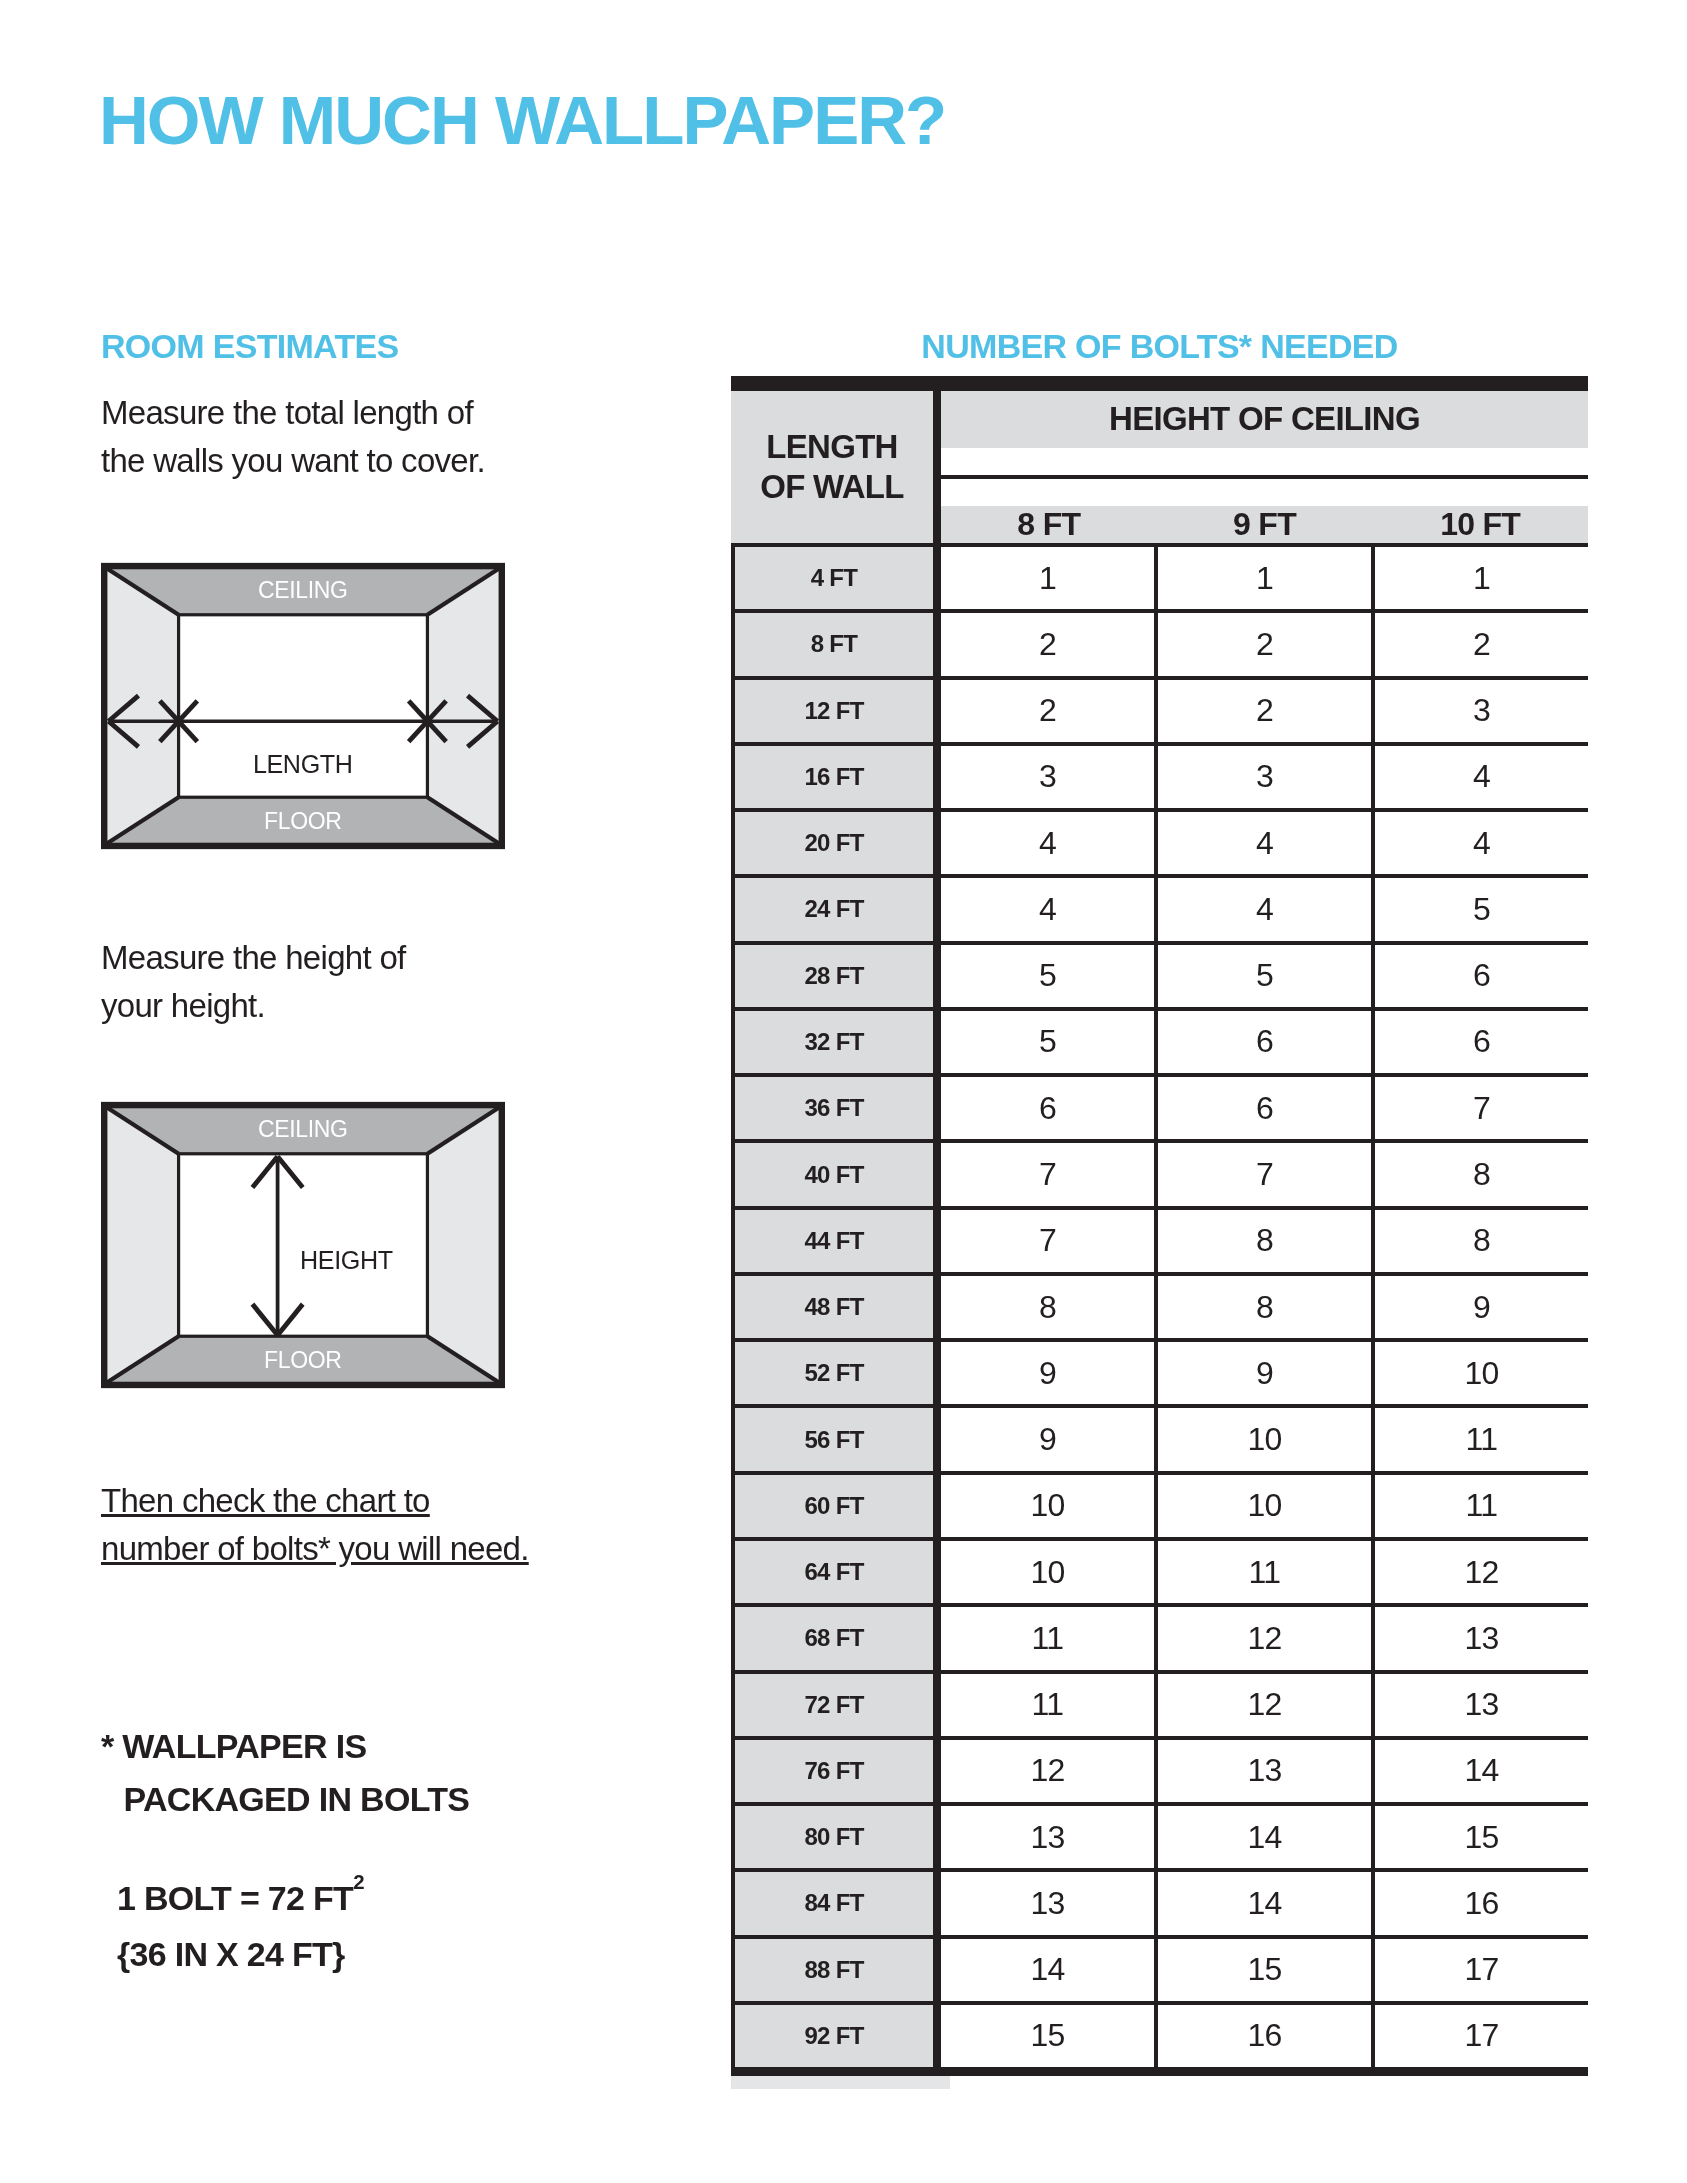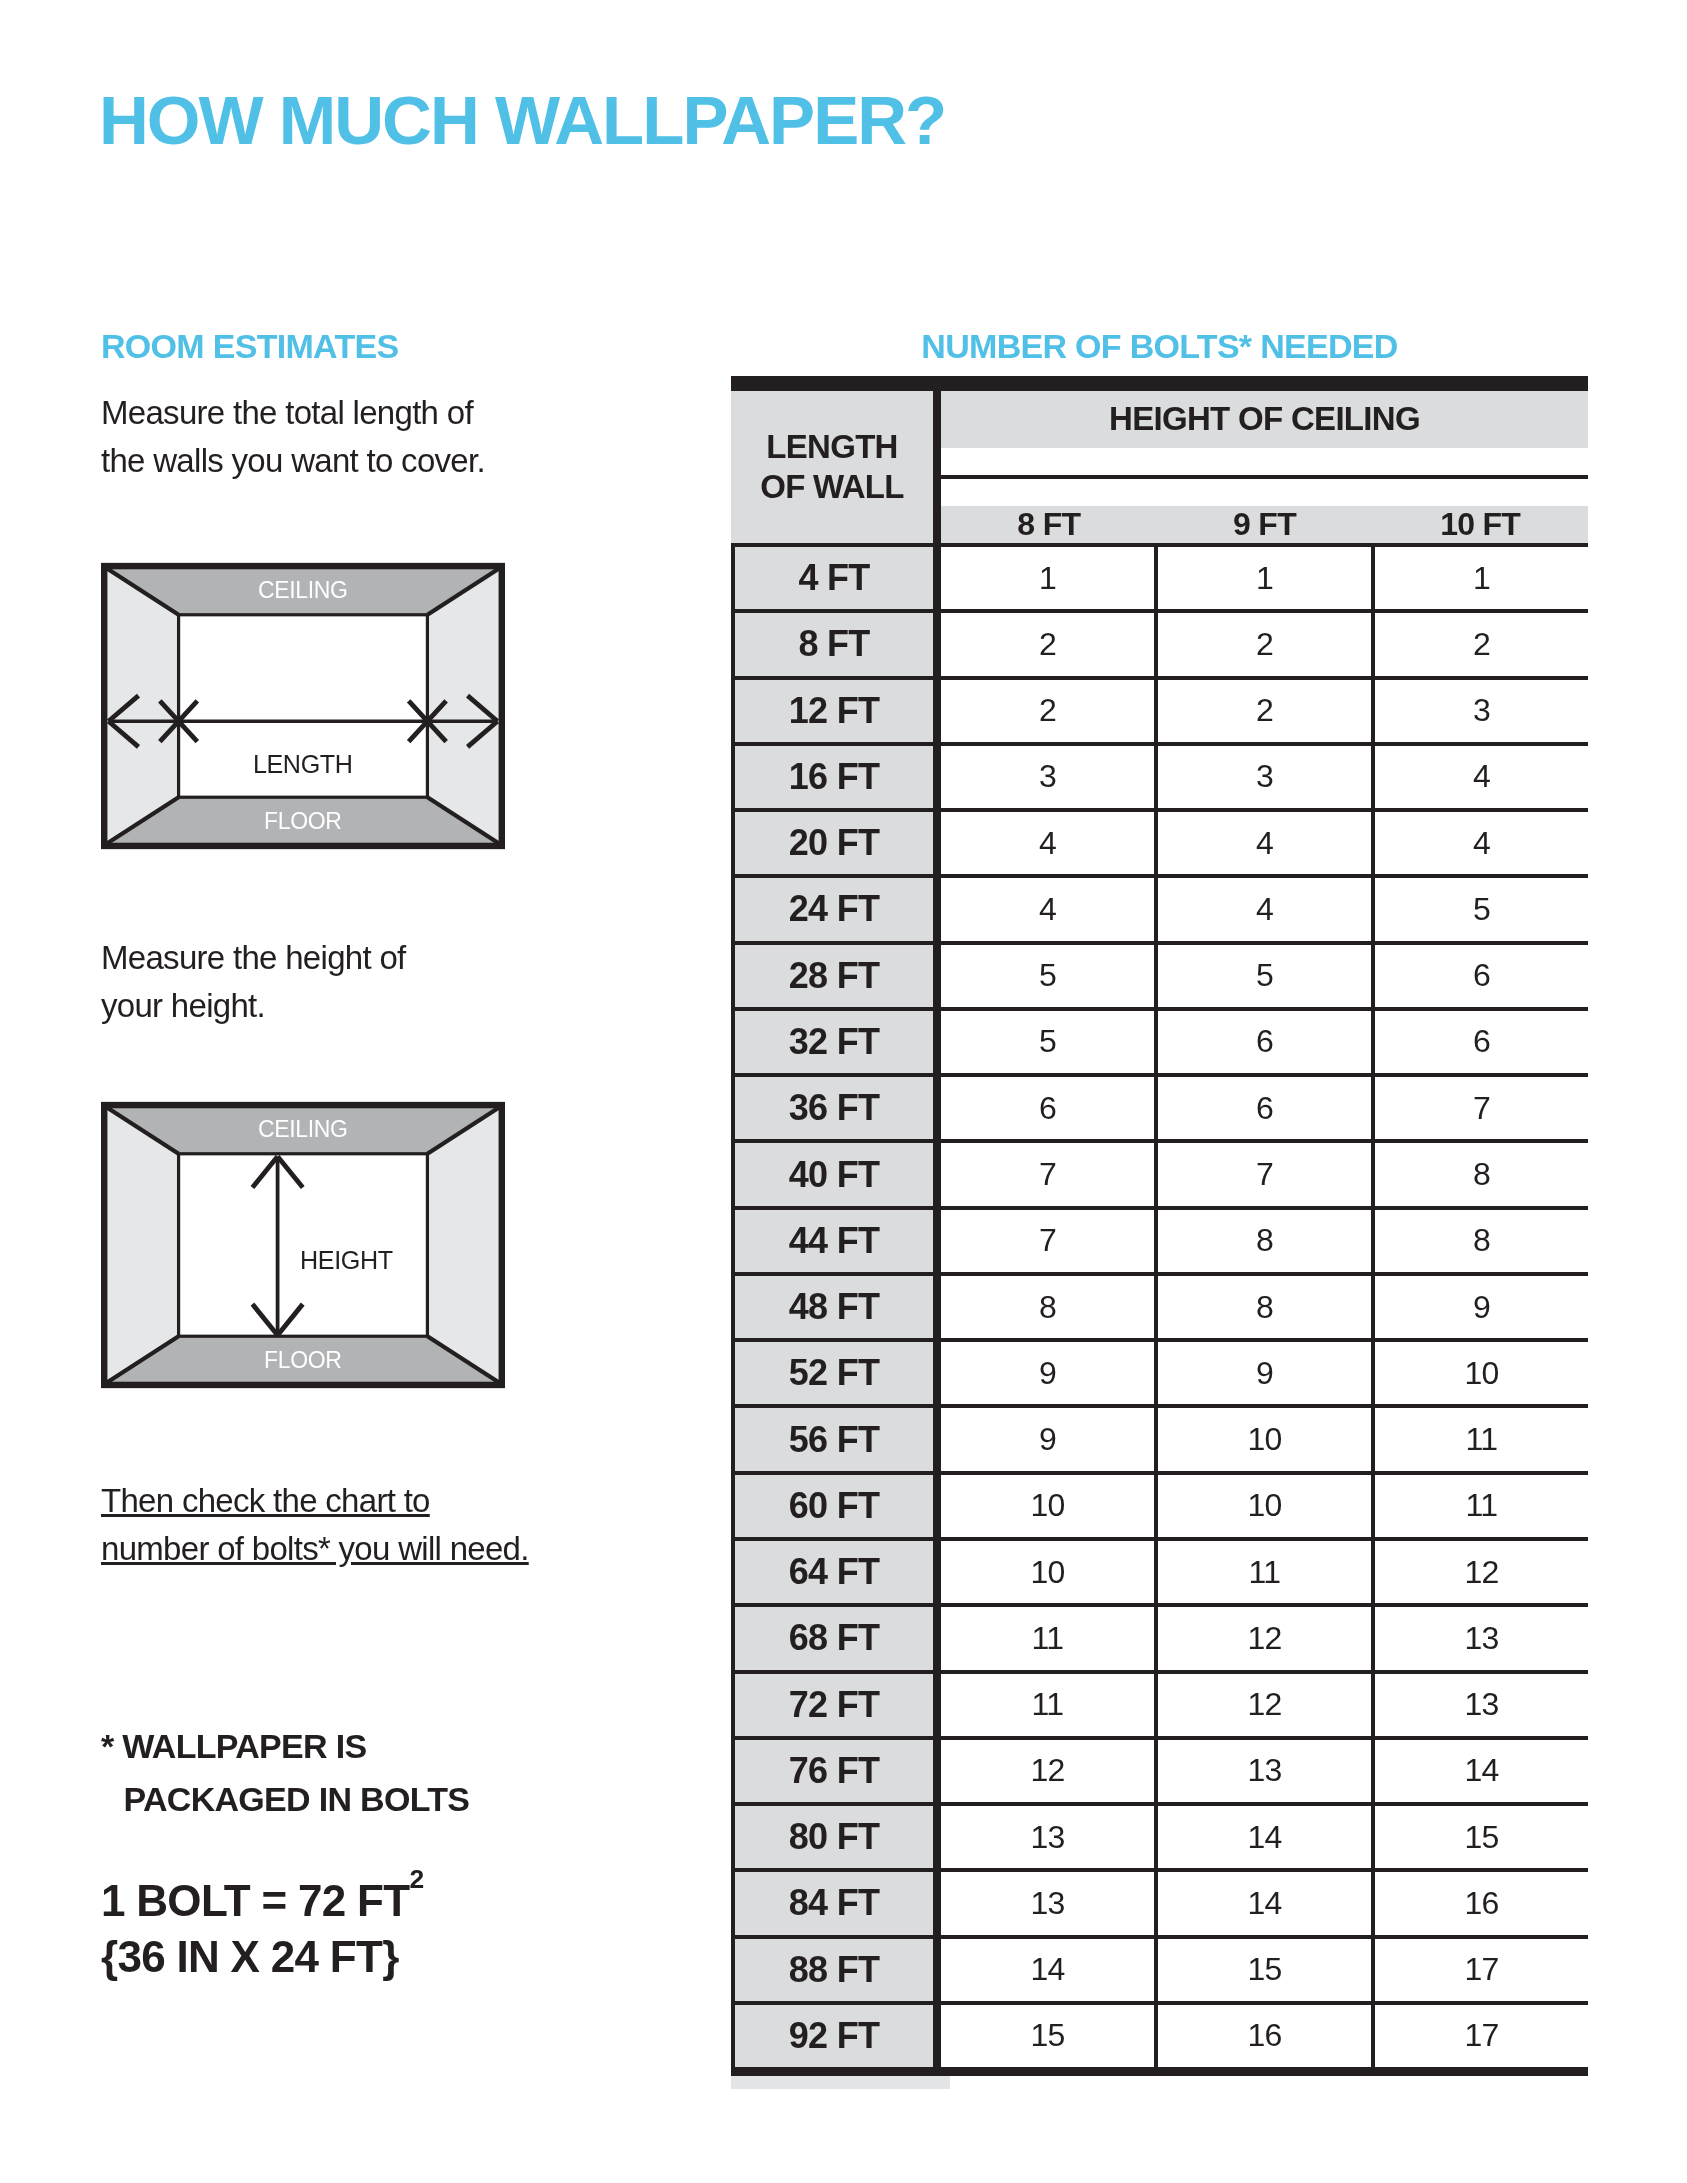--- a/index.html
+++ b/index.html
@@ -19,42 +19,42 @@
   .sect-head.left{left:101px;}
   .sect-head.right{left:731px;width:857px;text-align:center;}
 
   .para{position:absolute;left:101px;font-size:33px;line-height:48px;color:var(--ink);}
   .para1{top:389px;}
   .para2{top:934px;}
   .para3{top:1477px;text-decoration:underline;}
 
   .footnote{position:absolute;left:101px;top:1720px;font-size:34px;font-weight:bold;line-height:53px;}
   .footnote .indent{margin-left:22.5px;}
-  .boltinfo{position:absolute;left:101px;top:1863px;font-size:44px;font-weight:bold;line-height:56px;}
+  .boltinfo{position:absolute;left:117px;top:1863px;font-size:34px;font-weight:bold;line-height:56px;}
   .boltinfo sup{font-size:60%;position:relative;top:-0.45em;letter-spacing:0;}
 
   .diagram{position:absolute;left:101px;width:404px;height:354px;}
   .diagram.d1{top:529px;}
   .diagram.d2{top:1068px;}
   .diagram svg{display:block;width:100%;height:100%;}
   .diagram text{font-family:"Liberation Sans","DejaVu Sans",sans-serif;}
 
   
   .bolt-table{position:absolute;left:731px;top:376px;width:857px;height:1700px;}
   .t-topbar{position:absolute;top:0;left:0;right:0;height:14.6px;background:var(--ink);}
   .t-header{position:absolute;top:14.6px;left:0;right:0;height:152px;display:flex;}
   .t-corner{width:210px;background:var(--gray);border-right:8.6px solid var(--ink);display:flex;flex-direction:column;align-items:center;justify-content:center;font-weight:bold;font-size:33px;line-height:40px;text-align:center;}
   .t-right{flex:1;display:flex;flex-direction:column;gap:27px;}
   .t-span{height:83px;background:var(--gray);display:flex;align-items:center;justify-content:center;font-weight:bold;font-size:33px;}
   .t-hline{height:4.6px;background:var(--ink);}
   .t-subrow{flex:1;background:var(--gray);display:flex;}
   .t-sub{flex:1;display:flex;align-items:center;justify-content:center;font-weight:bold;font-size:32px;}
   .t-body{position:absolute;top:167px;left:0;right:0;height:1524px;display:flex;flex-direction:column;border-left:4px solid var(--ink);}
   .t-row{flex:1;display:flex;border-top:4.6px solid var(--ink);}
-  .t-rowlabel{width:206px;background:var(--gray);border-right:8.6px solid var(--ink);display:flex;align-items:center;justify-content:center;font-weight:bold;font-size:36px;}
+  .t-rowlabel{width:206px;background:var(--gray);border-right:8.6px solid var(--ink);display:flex;align-items:center;justify-content:center;font-weight:bold;font-size:24px;}
   .t-cell{flex:1;display:flex;align-items:center;justify-content:center;font-size:32px;background:#fff;}
   .t-cell + .t-cell{border-left:4px solid var(--ink);}
   .t-bottombar{position:absolute;top:1691px;left:0;right:0;height:9.3px;background:var(--ink);}
   .t-tail{position:absolute;top:1700px;left:0;width:219px;height:13.2px;background:var(--gray);opacity:.75;}
 </style>
 </head>
 <body>
 
 <div class="page">
 

